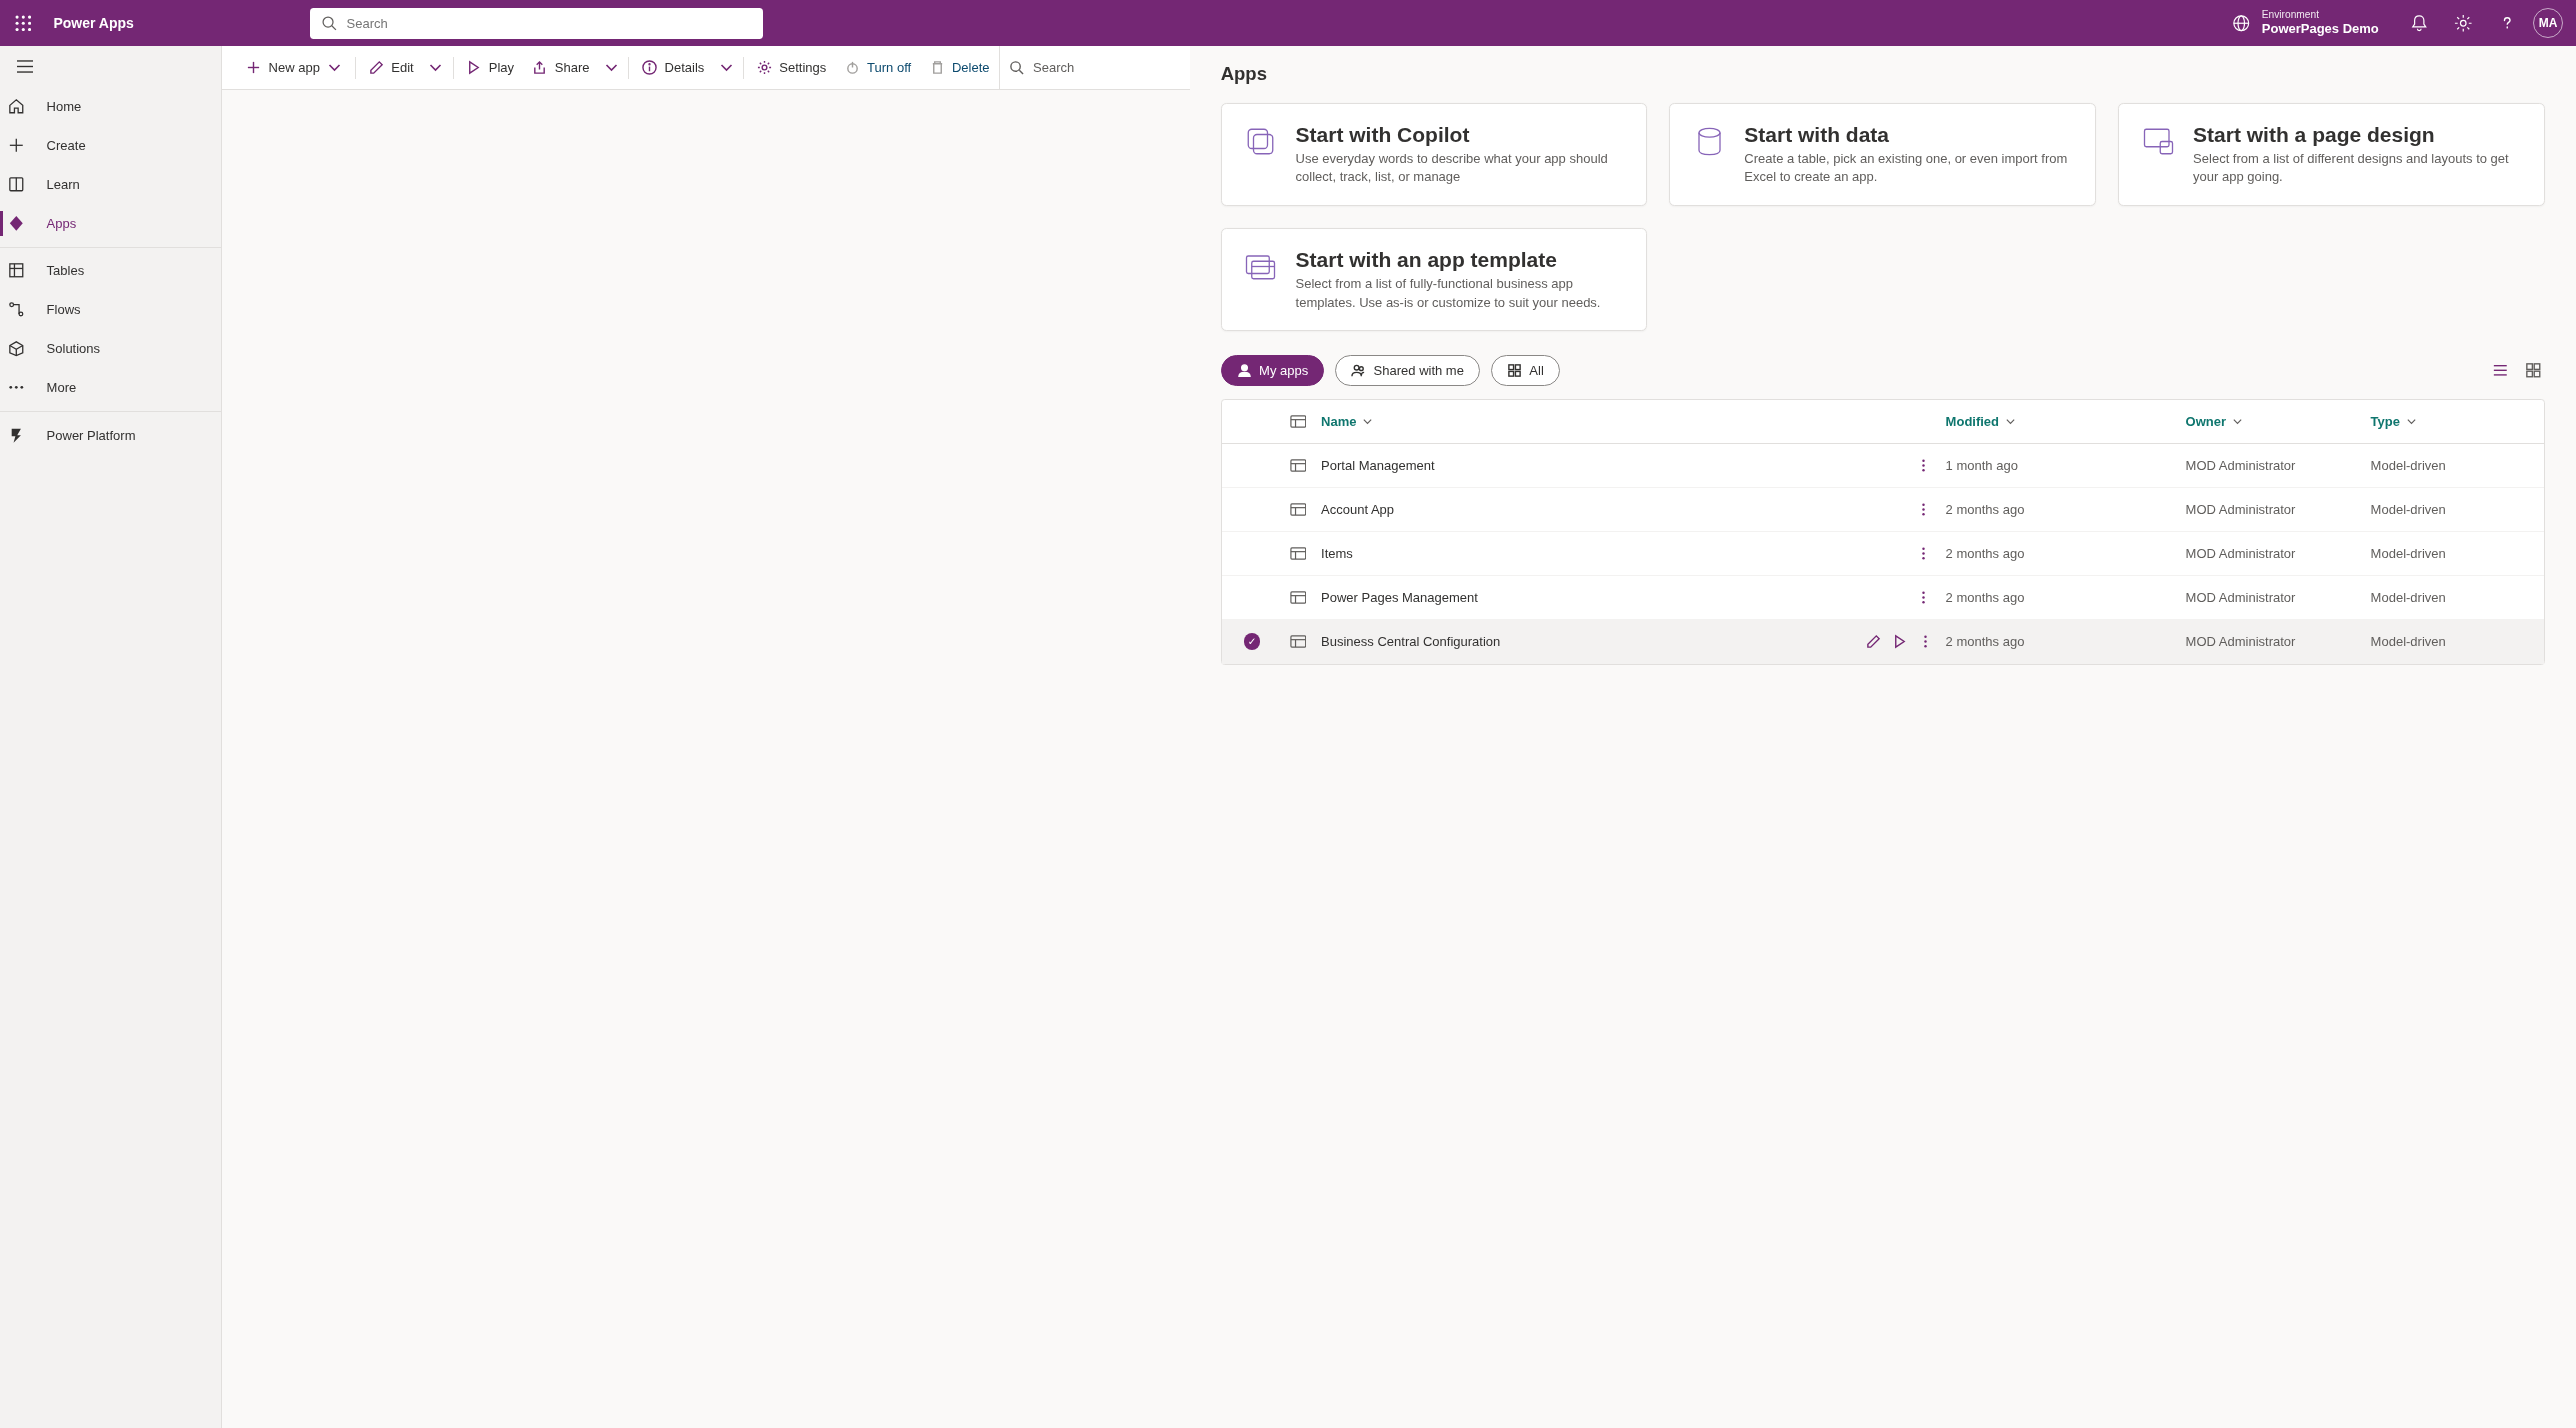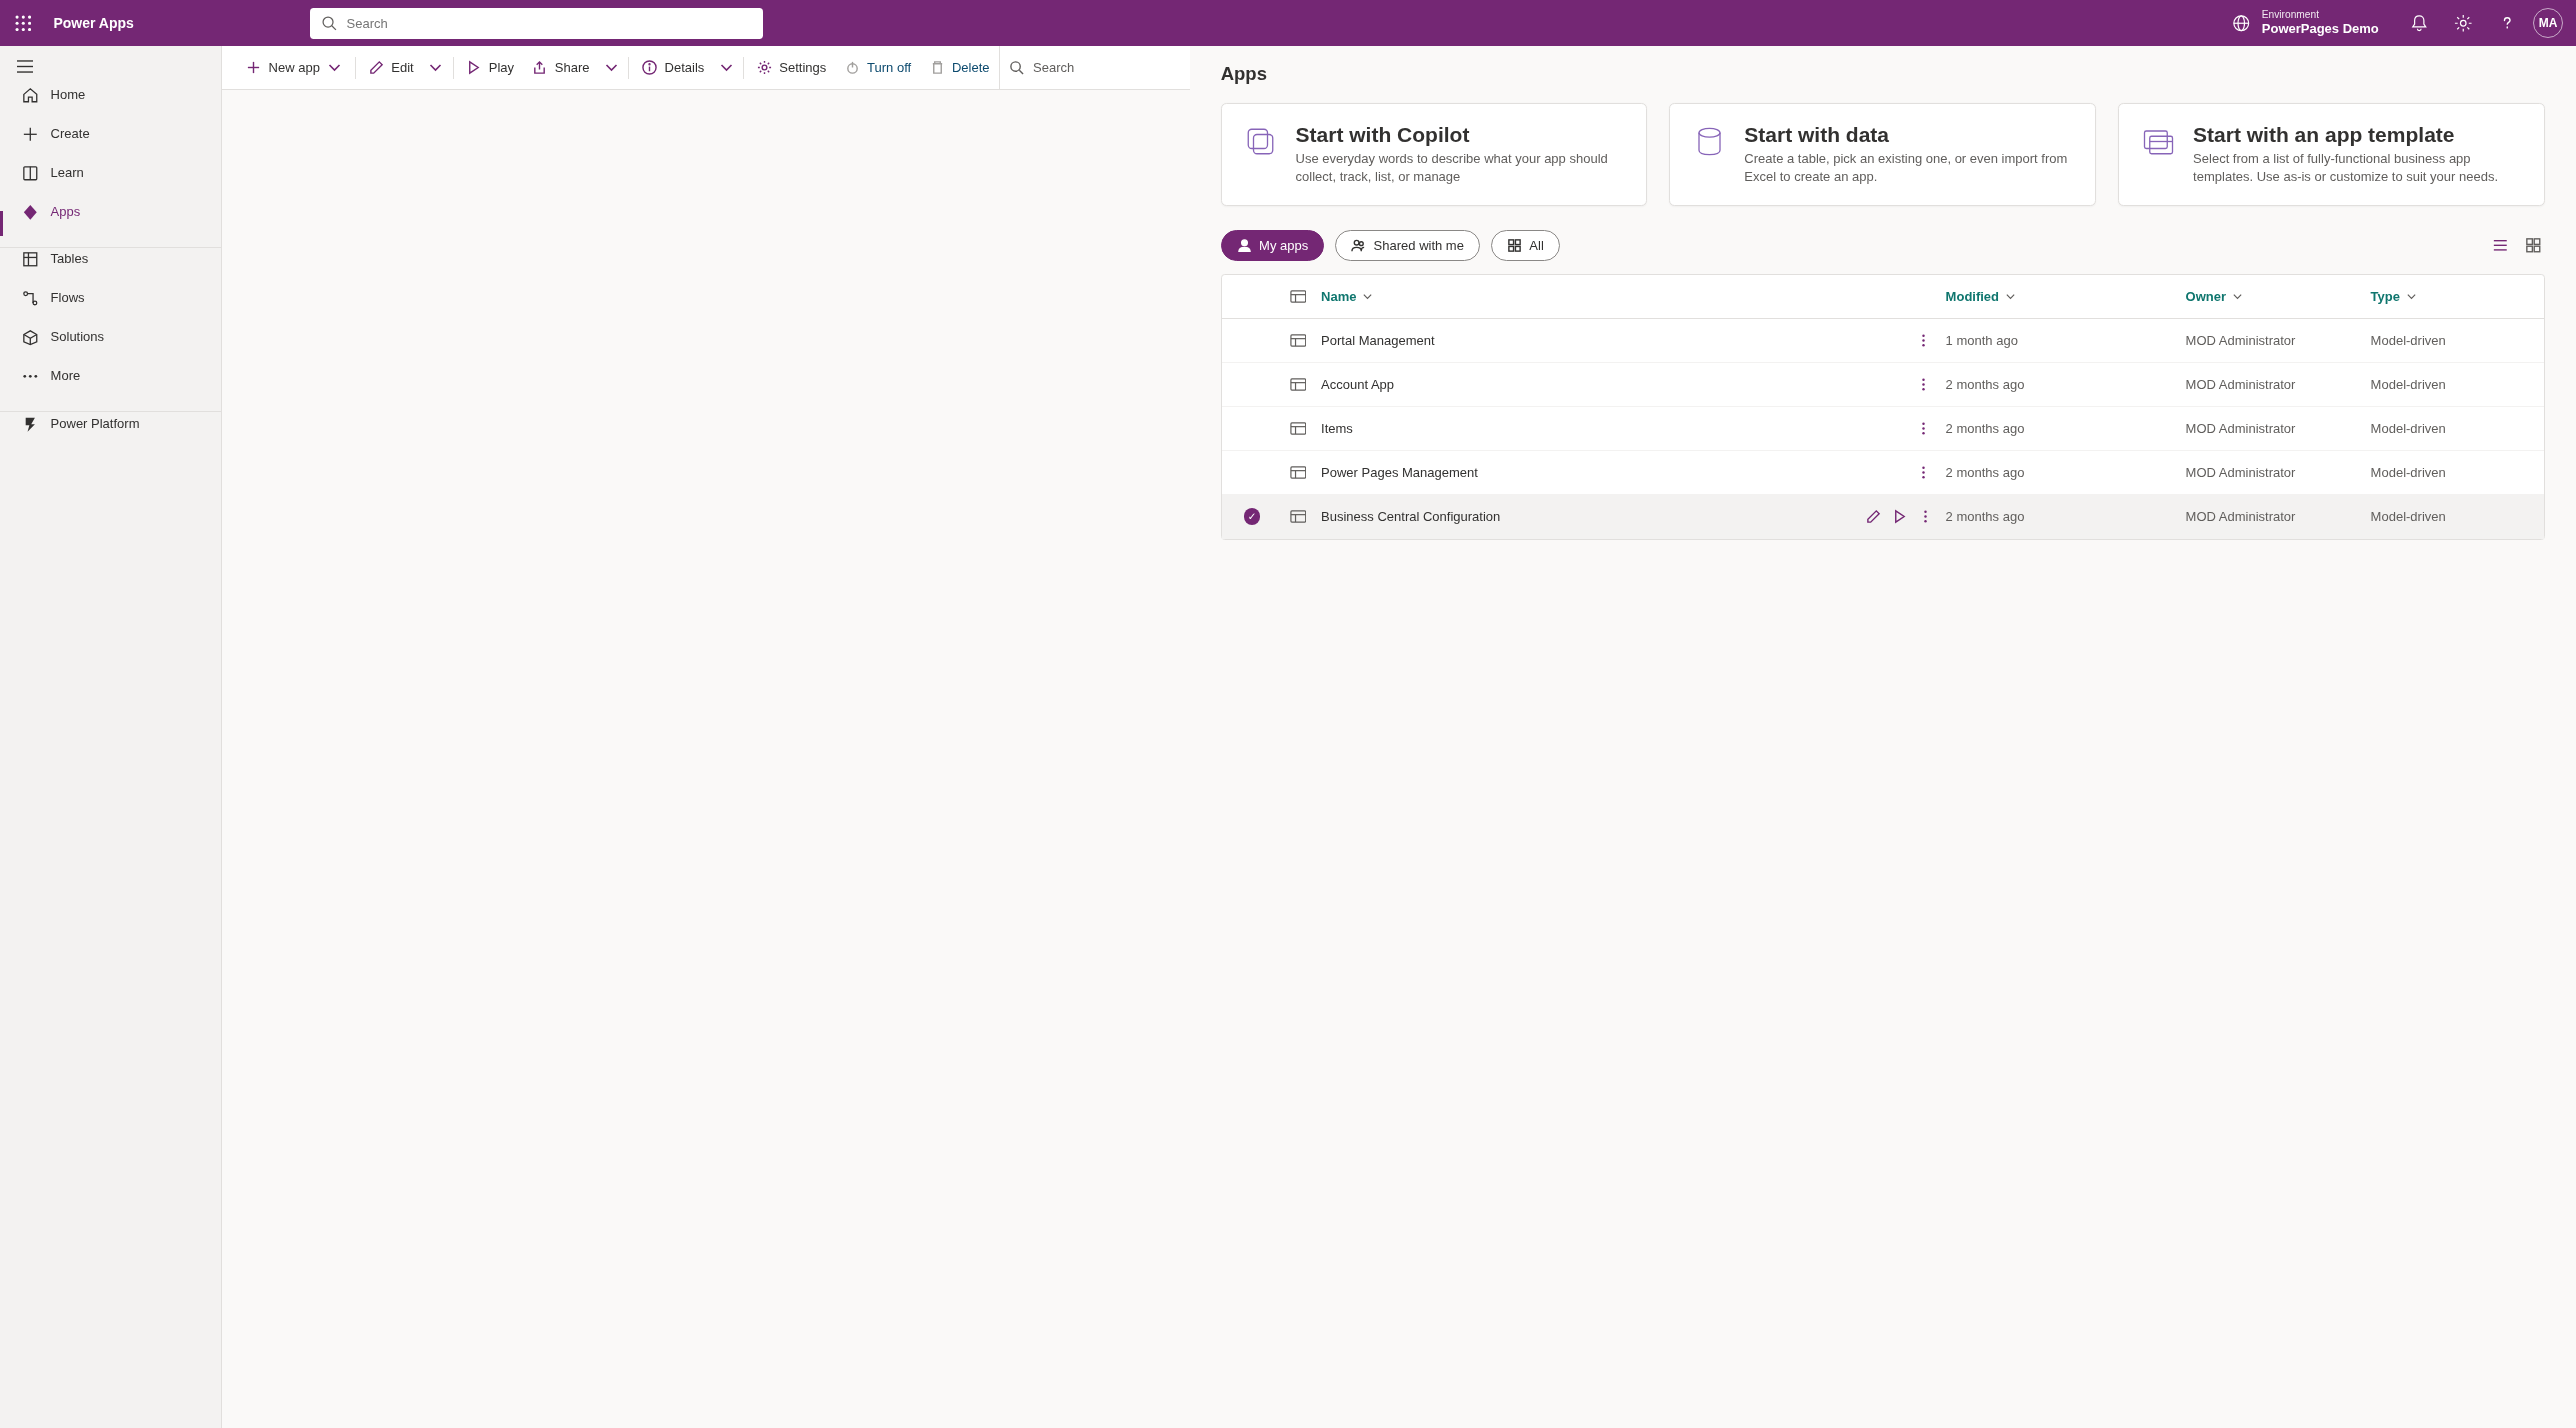--- a/index.html
+++ b/index.html
@@ -24,21 +24,21 @@
 .hdr-icon svg { width: 18.5px; height: 18.5px; fill: white; }
 .avatar { width: 30px; height: 30px; border-radius: 50%; border: 0.9px solid rgba(255,255,255,0.6); display: flex; align-items: center; justify-content: center; font-size: 12px; font-weight: 700; margin: 0 13px 0 3.7px; cursor: pointer; }
 
 
 .layout { display: flex; height: calc(100vh - 46px); }
 
 
 .sidebar { width: 222px; background: #f3f2f1; border-right: 0.9px solid #e1dfdd; display: flex; flex-direction: column; }
 .hamburger { height: 41px; display: flex; align-items: center; padding-left: 16.6px; cursor: pointer; }
 .hamburger svg { width: 16.6px; height: 13px; fill: #323130; }
-.nav-item { height: 39px; display: flex; align-items: flex-start; padding-left: 22px; cursor: pointer; gap: 12px; }
+.nav-item { height: 39px; display: flex; align-items: center; padding-left: 8px; cursor: pointer; gap: 22px; }
 .nav-item svg { width: 16.6px; height: 16.6px; fill: none; stroke: #323130; stroke-width: 1.4; }
 .nav-item.active { color: #742774; position: relative; }
 .nav-item.active::before { content: ""; position: absolute; left: 0; top: 7.4px; bottom: 7.4px; width: 2.8px; background: #742774; }
 .nav-item.active svg { stroke: #742774; fill: #742774; }
 .nav-item .more-icon { stroke: none; fill: #323130; }
 .nav-divider { height: 0.9px; background: #e1dfdd; margin: 3.7px 0; }
 
 
 .main { flex: 1; display: flex; flex-direction: row; overflow: hidden; }
 
@@ -343,20 +343,32 @@
               </svg>
             </div>
           <div>
             <div class="card-title">Start with data</div>
             <div class="card-desc">Create a table, pick an existing one, or even import from Excel to create an app.</div>
           </div>
         </div>
         <div class="card">
           <div class="card-icon">
               <svg viewBox="0 0 40 40">
+                <rect x="4" y="6" width="28" height="20" rx="2"></rect>
+                <rect x="22" y="20" width="14" height="14" rx="2"></rect>
+              </svg>
+            </div>
+          <div>
+            <div class="card-title">Start with a page design</div>
+            <div class="card-desc">Select from a list of different designs and layouts to get your app going.</div>
+          </div>
+        </div>
+        <div class="card">
+          <div class="card-icon">
+              <svg viewBox="0 0 40 40">
                 <rect x="4" y="8" width="26" height="20" rx="2"></rect>
                 <rect x="10" y="14" width="26" height="20" rx="2"></rect>
                 <line x1="10" y1="20" x2="36" y2="20"></line>
               </svg>
             </div>
           <div>
             <div class="card-title">Start with an app template</div>
             <div class="card-desc">Select from a list of fully-functional business app templates. Use as-is or customize to suit your needs.</div>
           </div>
         </div>

